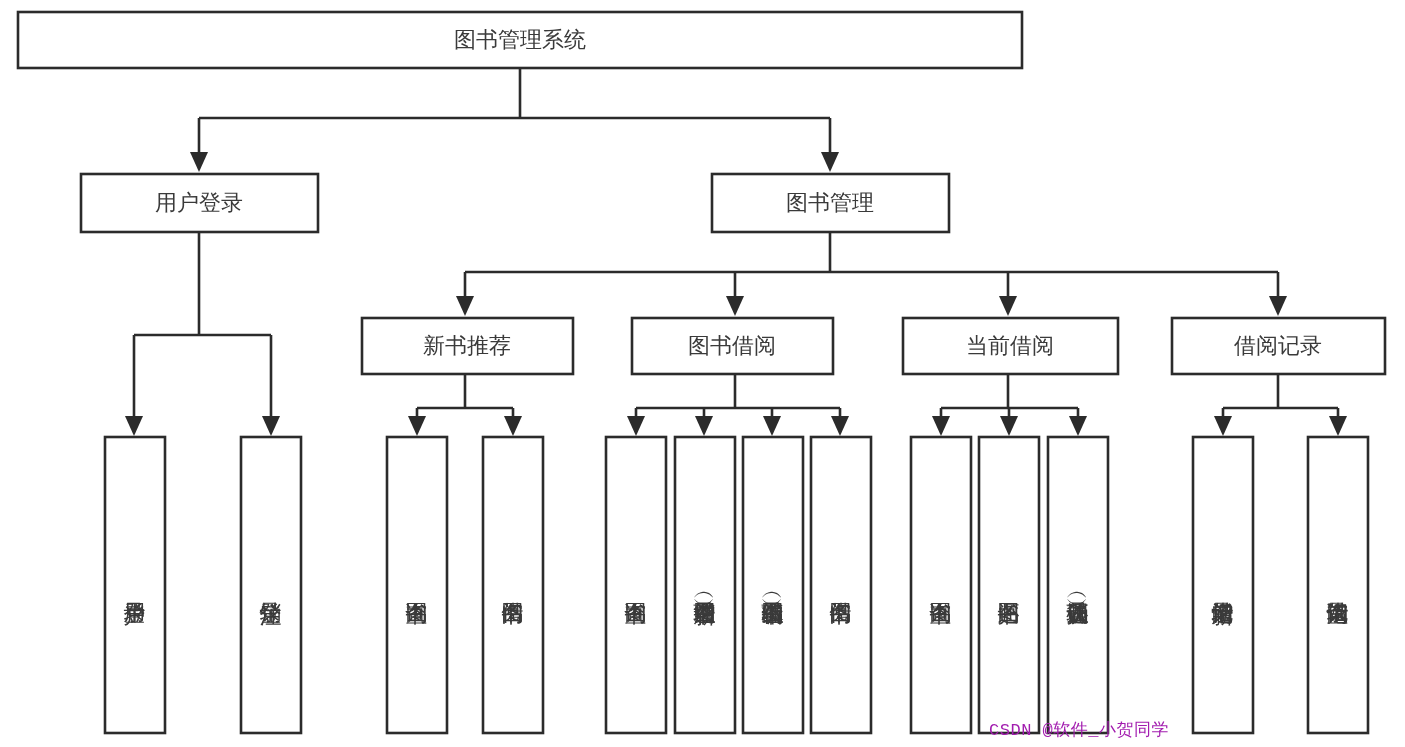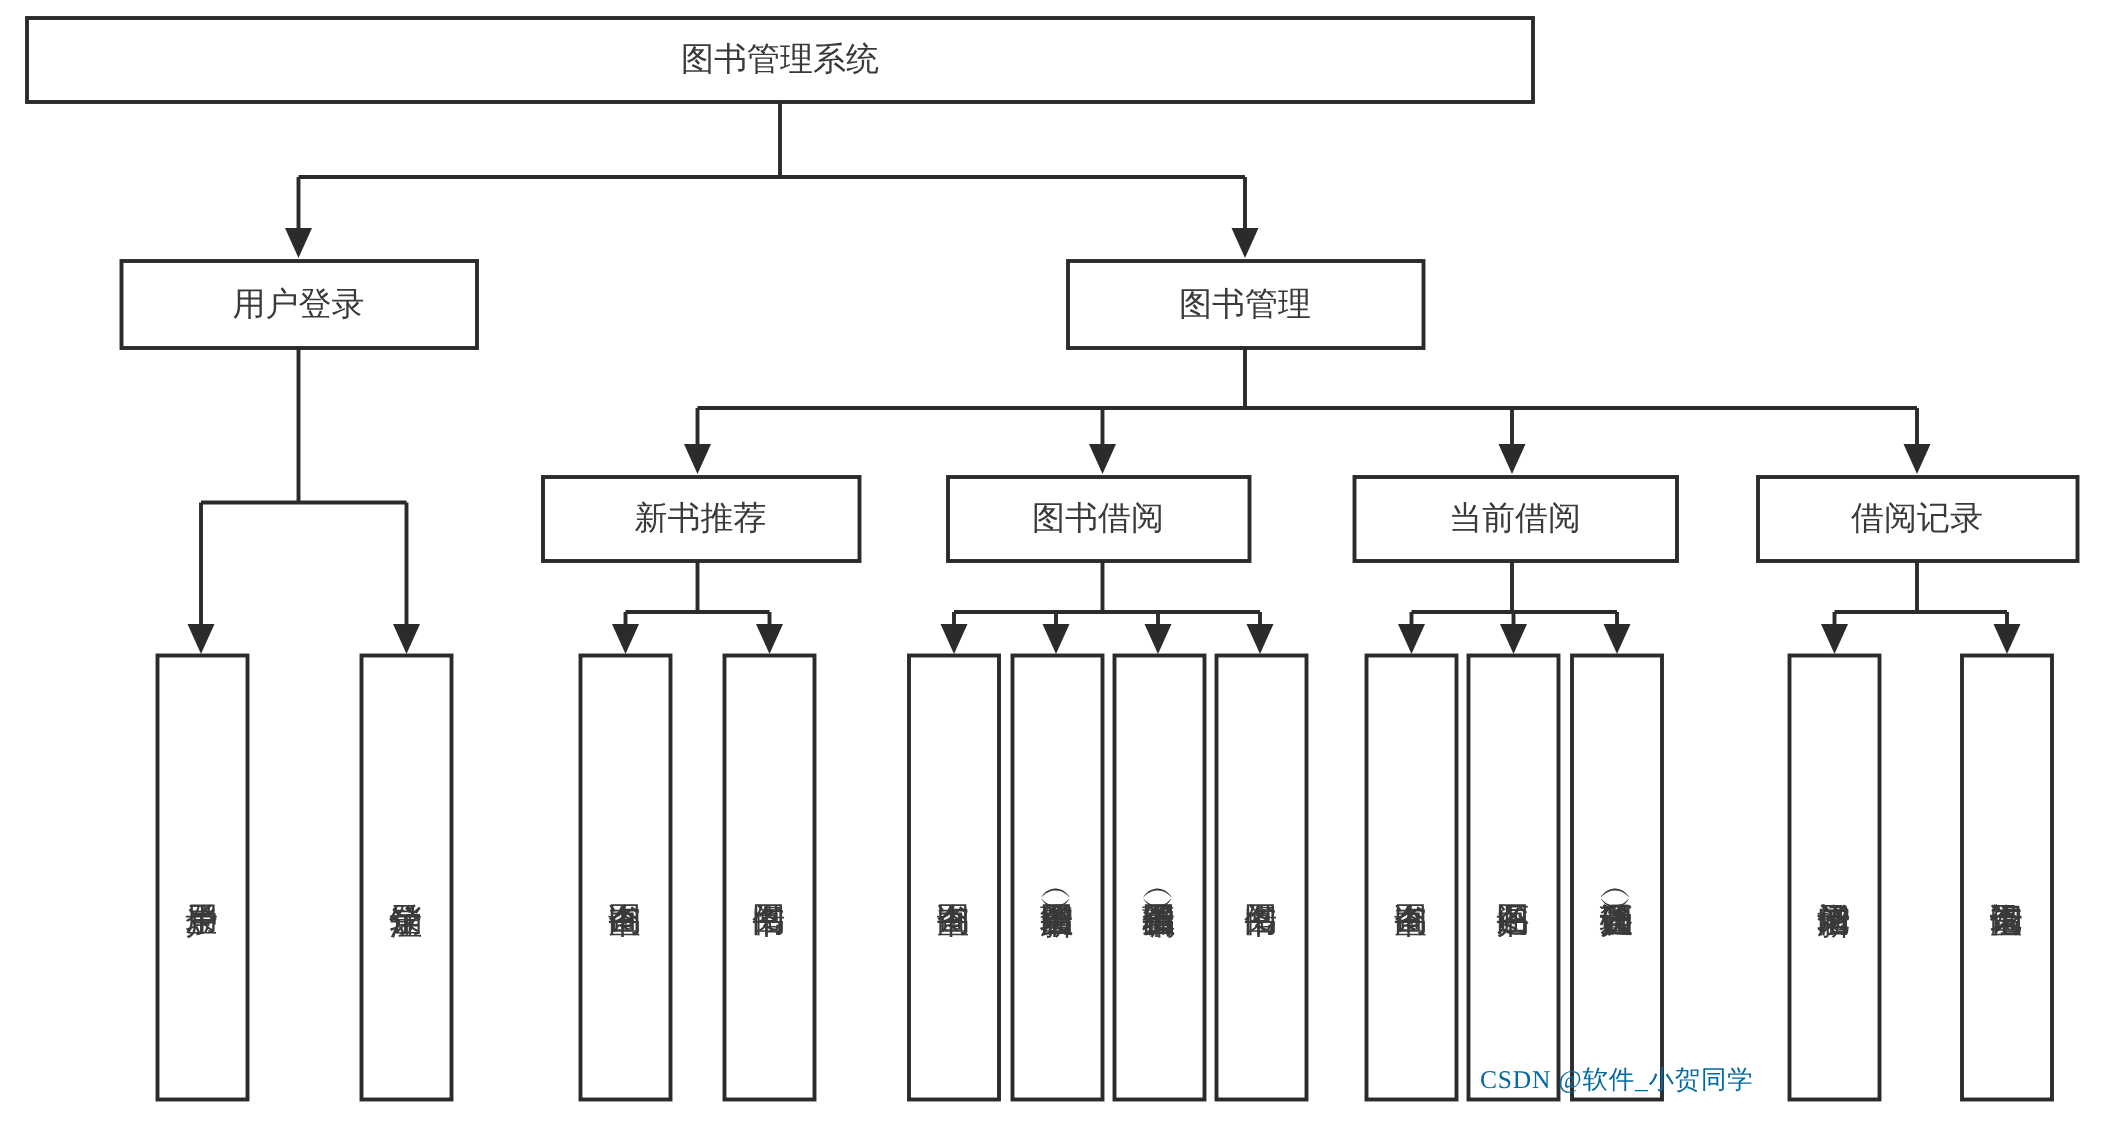--- a/index.html
+++ b/index.html
@@ -54,24 +54,24 @@
     font-family: "Liberation Sans", "DejaVu Sans", sans-serif;
     font-size: 22px;
     text-anchor: middle;
     dominant-baseline: central;
     writing-mode: vertical-rl;
     glyph-orientation-vertical: 0;
   }
   .watermark {
     position: absolute;
     right: 8px;
-    bottom: 16px;
-    color: #0369a1;
+    bottom: 6px;
+    color: #a21caf;
     font-size: 17px;
-    font-family: Liberation Serif, serif;
+    font-family: Liberation Mono, monospace;
     white-space: nowrap;
     letter-spacing: 0.5px;
     pointer-events: none;
   }
 </style>
 </head>
 <body>
 
 <div id="diagram-root">
   <svg class="diagram-canvas" viewBox="0 0 1405 747" xmlns="http://www.w3.org/2000/svg">

